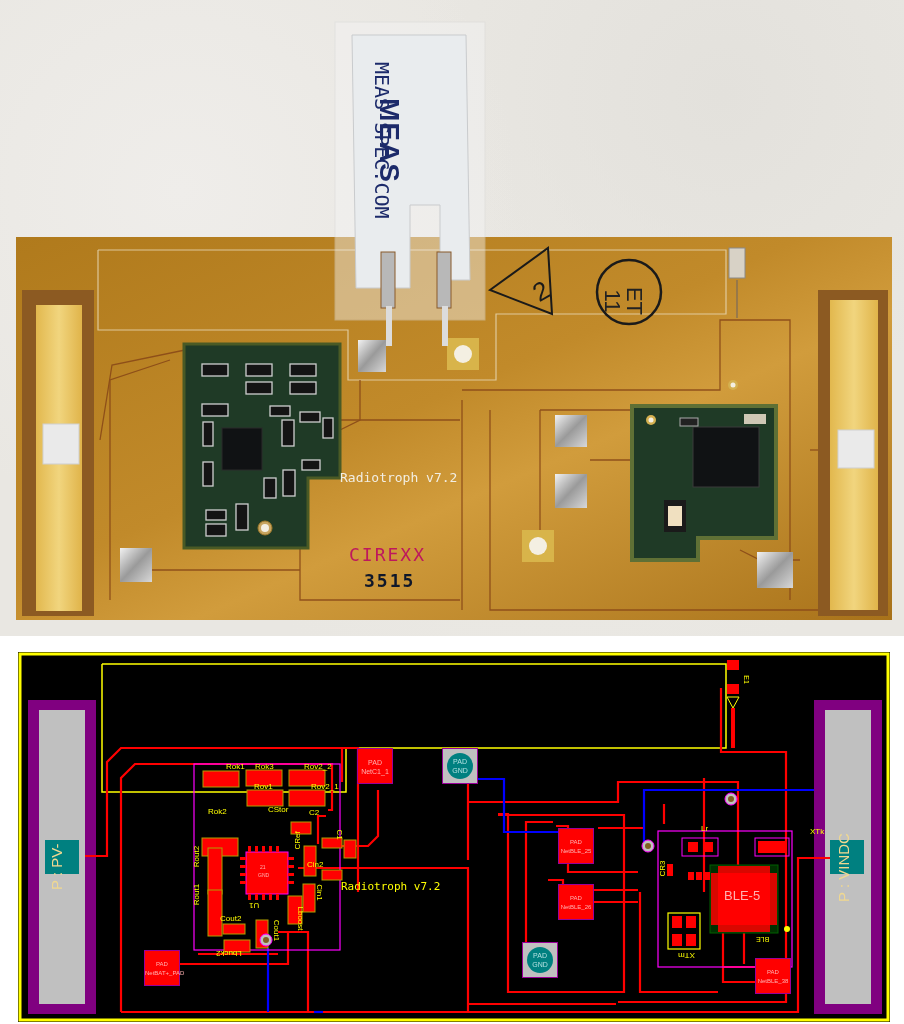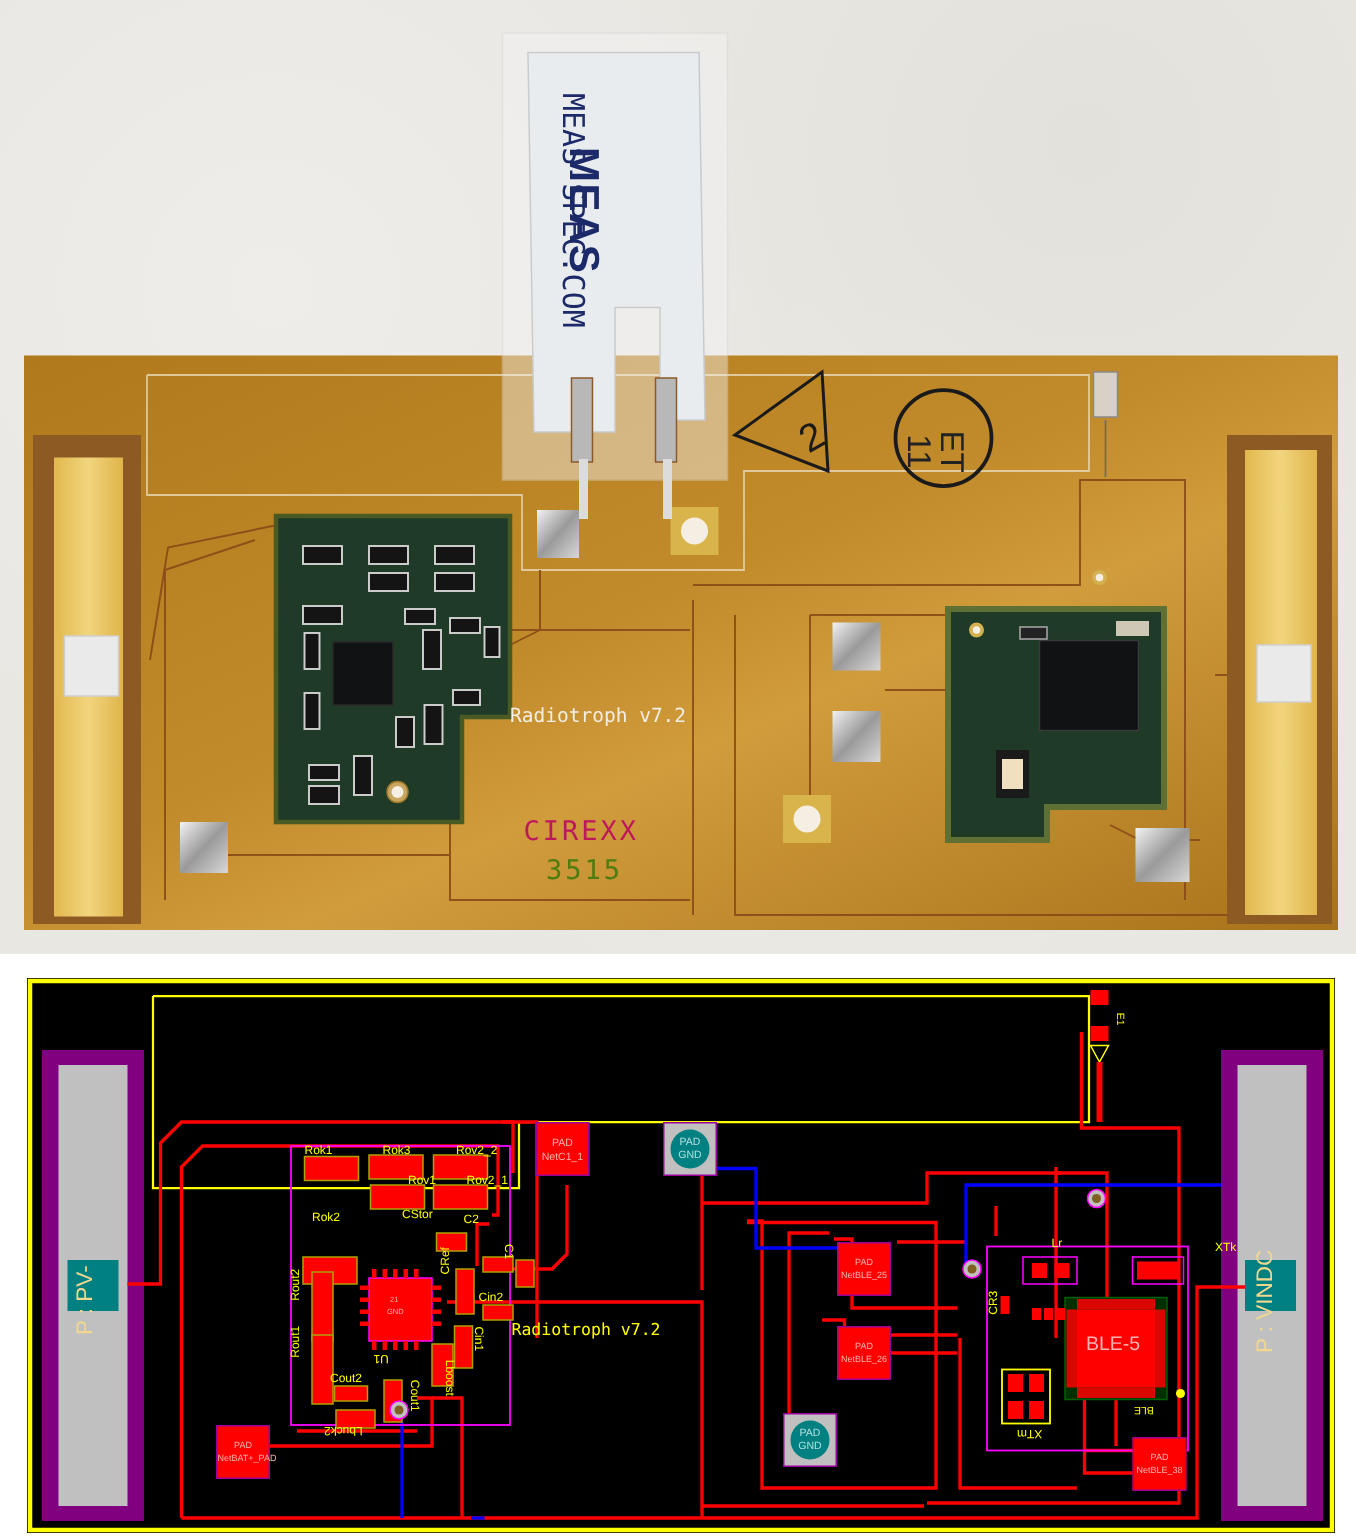--- a/index.html
+++ b/index.html
@@ -131,21 +131,21 @@
     <circle cx="629" cy="292" r="32" fill="none" stroke="#1a1a1a" stroke-width="2.5"></circle>
   </svg>
 
   <div class="abs" style="left:405px;top:98px;width:120px;transform:rotate(90deg);transform-origin:0 0;color:#1c2a6a;font-weight:bold;font-size:28px;letter-spacing:1px;">MEAS</div>
   <div class="abs mono" style="left:394px;top:62px;width:220px;transform:rotate(90deg);transform-origin:0 0;color:#1c2a6a;font-size:20px;">MEAS-SPEC.COM</div>
   <div class="abs" style="left:534px;top:276px;transform:rotate(-30deg);color:#1a1a1a;font-size:26px;">2</div>
   <div class="abs" style="left:645px;top:266px;width:70px;transform:rotate(90deg);transform-origin:0 0;color:#222;font-size:22px;line-height:22px;text-align:center;white-space:pre;">ET
 11</div>
   <div class="abs mono" style="left:340px;top:470px;color:#f2eee3;font-size:13px;">Radiotroph v7.2</div>
   <div class="abs mono" style="left:349px;top:544px;color:#be185d;font-size:18px;letter-spacing:2px;">CIREXX</div>
-  <div class="abs mono" style="left:364px;top:570px;color:#4d7c0f;font-size:18px;letter-spacing:2px;">3515</div>
+  <div class="abs mono" style="left:364px;top:570px;color:#0f172a;font-size:18px;letter-spacing:2px;font-weight:bold;">3515</div>
 </div>
 
 <div id="layout">
   <svg width="872" height="370" viewBox="0 0 872 370" class="abs" style="left:0;top:0;background:#000">
 
     <rect x="2" y="2" width="868" height="366" fill="#000" stroke="#ffff00" stroke-width="3"></rect>
 
     <polyline points="84,12 708,12 708,96 328,96 328,140 84,140 84,12" fill="none" stroke="#ffff00" stroke-width="1.5"></polyline>
 
     <rect x="10" y="48" width="68" height="314" fill="#800080"></rect>
@@ -319,33 +319,33 @@
   <div class="abs" style="left:30px;top:238px;width:90px;transform:rotate(-90deg);transform-origin:0 0;color:#f0d890;font-size:15px;white-space:nowrap;">P : PV-</div>
   <div class="abs" style="left:817px;top:250px;width:110px;transform:rotate(-90deg);transform-origin:0 0;color:#f0d890;font-size:15px;white-space:nowrap;">P : VINDC</div>
 
   <div class="abs mono" style="left:323px;top:228px;color:#ffff00;font-size:11px;white-space:nowrap;">Radiotroph v7.2</div>
 
   <div class="abs" style="left:706px;top:236px;color:#ffb0b0;font-size:13px;">BLE-5</div>
   <div class="abs" style="left:738px;top:284px;color:#ffff00;font-size:7px;transform:rotate(180deg);">BLE</div>
   <div class="abs" style="left:242px;top:212px;color:#ffb0b0;font-size:5px;">21</div>
   <div class="abs" style="left:240px;top:220px;color:#ffb0b0;font-size:5px;">GND</div>
 
-  <div class="abs" style="left:185px;top:110px;color:#ffff00;font-size:8px;">Rok1</div>
+  <div class="abs" style="left:208px;top:110px;color:#ffff00;font-size:8px;">Rok1</div>
   <div class="abs" style="left:237px;top:110px;color:#ffff00;font-size:8px;">Rok3</div>
   <div class="abs" style="left:274px;top:110px;color:#ffff00;font-size:8px;padding-left:12px;">Rov2_2</div>
-  <div class="abs" style="left:254px;top:130px;color:#ffff00;font-size:8px;">Rov1</div>
+  <div class="abs" style="left:236px;top:130px;color:#ffff00;font-size:8px;">Rov1</div>
   <div class="abs" style="left:274px;top:130px;color:#ffff00;font-size:8px;padding-left:19px;">Rov2_1</div>
   <div class="abs" style="left:190px;top:155px;color:#ffff00;font-size:8px;text-align:center;">Rok2</div>
   <div class="abs" style="left:250px;top:153px;color:#ffff00;font-size:8px;text-align:center;">CStor</div>
   <div class="abs" style="left:291px;top:156px;color:#ffff00;font-size:8px;">C2</div>
   <div class="abs" style="left:316px;top:178px;color:#ffff00;font-size:8px;transform:rotate(90deg);">C1</div>
   <div class="abs" style="left:270px;top:184px;color:#ffff00;font-size:8px;transform:rotate(-90deg);">CRef</div>
   <div class="abs" style="left:168px;top:200px;color:#ffff00;font-size:8px;transform:rotate(-90deg);">Rout2</div>
   <div class="abs" style="left:168px;top:238px;color:#ffff00;font-size:8px;transform:rotate(-90deg);">Rout1</div>
-  <div class="abs" style="left:301px;top:208px;color:#ffff00;font-size:8px;">Cin2</div>
+  <div class="abs" style="left:289px;top:208px;color:#ffff00;font-size:8px;">Cin2</div>
   <div class="abs" style="left:293px;top:236px;color:#ffff00;font-size:8px;transform:rotate(90deg);">Cin1</div>
   <div class="abs" style="left:202px;top:262px;color:#ffff00;font-size:8px;">Cout2</div>
   <div class="abs" style="left:248px;top:274px;color:#ffff00;font-size:8px;transform:rotate(90deg);">Cout1</div>
   <div class="abs" style="left:270px;top:262px;color:#ffff00;font-size:8px;transform:rotate(90deg);">Lboost</div>
   <div class="abs" style="left:198px;top:297px;color:#ffff00;font-size:8px;transform:rotate(180deg);">Lbuck2</div>
   <div class="abs" style="left:231px;top:249px;color:#ffff00;font-size:8px;transform:rotate(180deg);">U1</div>
   <div class="abs" style="left:724px;top:24px;color:#ffff00;font-size:7px;transform:rotate(90deg);">E1</div>
   <div class="abs" style="left:683px;top:172px;color:#ffff00;font-size:8px;">Lr</div>
   <div class="abs" style="left:744px;top:175px;color:#ffff00;font-size:8px;margin-left:48px;">XTk</div>
   <div class="abs" style="left:660px;top:299px;color:#ffff00;font-size:8px;transform:rotate(180deg);">XTm</div>

